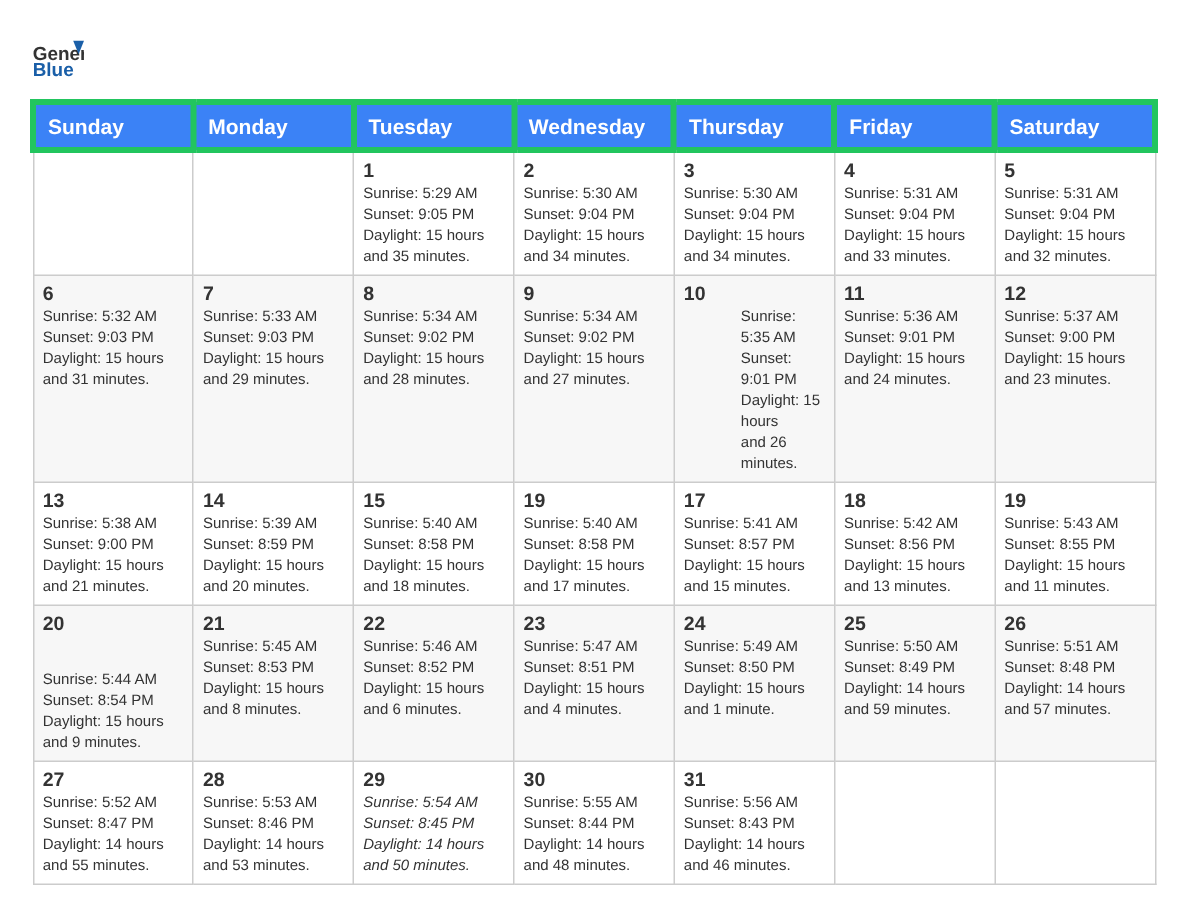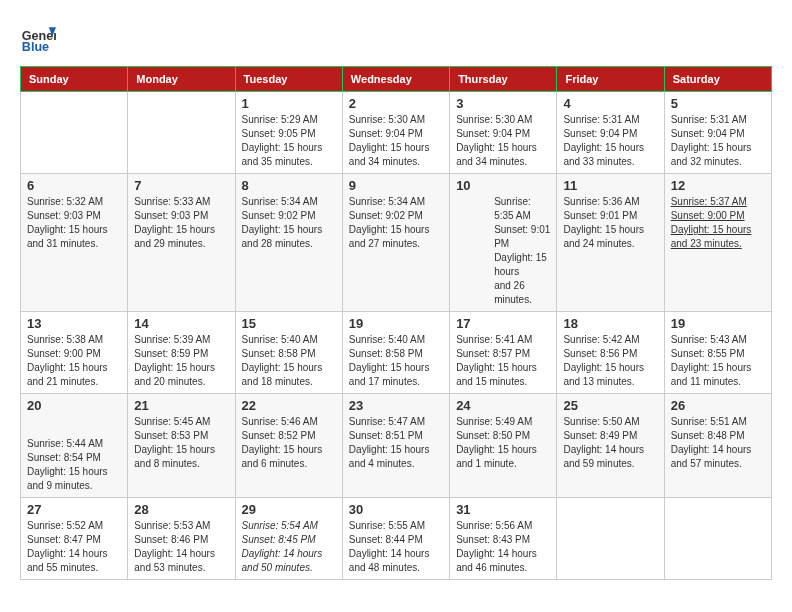--- a/index.html
+++ b/index.html
@@ -36,26 +36,26 @@
     .location {
       font-size: 14px;
       color: #555;
     }
     .calendar {
       width: 100%;
       border-collapse: collapse;
       border: 1px solid #ccc;
     }
     .calendar th {
-      background-color: #b91c1c;
+      background-color: #3b82f6;
       color: #fff;
-      font-size: 11px;
+      font-size: 14px;
       padding: 6px 8px;
       text-align: left;
-      border: 1px solid #22c55e;
+      border: 4px solid #22c55e;
     }
     .calendar td {
       vertical-align: top;
       border: 1px solid #ccc;
       padding: 4px 6px;
       width: calc(100% / 7);
       min-height: 80px;
       font-size: 10.5px;
       color: #333;
       background: #fff;
@@ -185,21 +185,21 @@
         </td>
         <td>
           <span class="day-number">11</span>
           <div class="day-info" style="white-space: pre-line;">Sunrise: 5:36 AM
 Sunset: 9:01 PM
 Daylight: 15 hours
 and 24 minutes.</div>
         </td>
         <td>
           <span class="day-number">12</span>
-          <div class="day-info" style="white-space: pre-line; text-decoration: underline;">Sunrise: 5:37 AM
+          <div class="day-info" style="white-space: pre-line;">Sunrise: 5:37 AM
 Sunset: 9:00 PM
 Daylight: 15 hours
 and 23 minutes.</div>
         </td>
       </tr>
       <tr>
         <td>
           <span class="day-number">13</span>
           <div class="day-info" style="white-space: pre-line;">Sunrise: 5:38 AM
 Sunset: 9:00 PM

